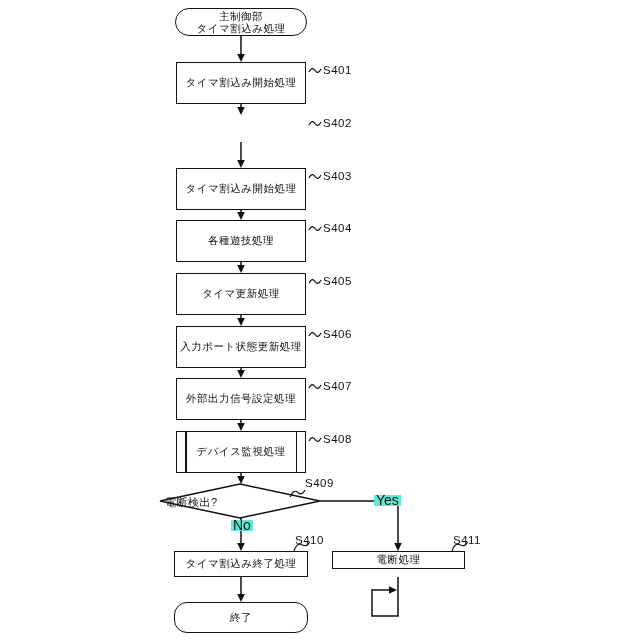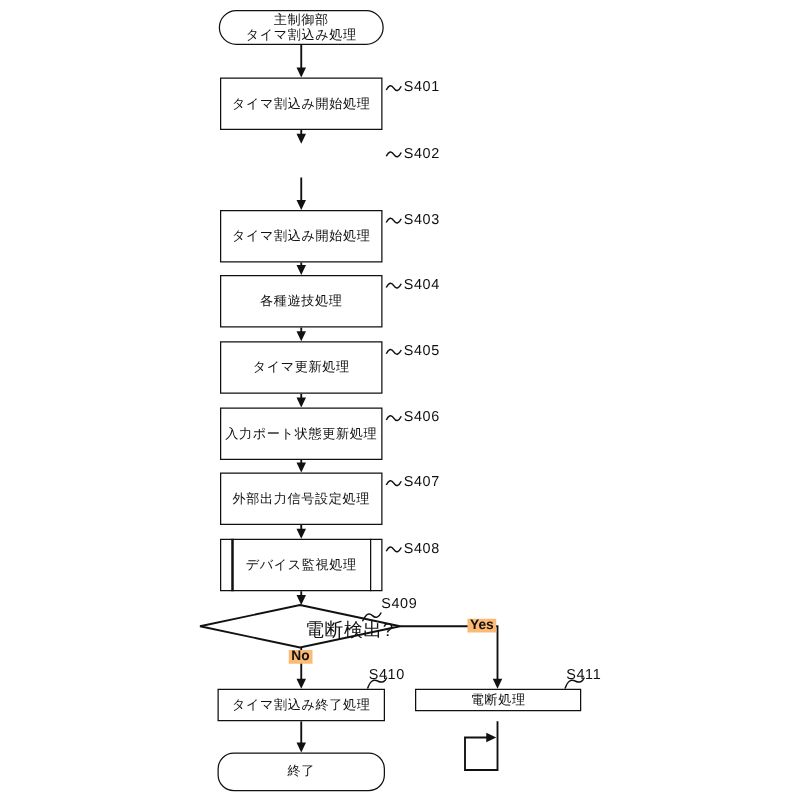--- a/index.html
+++ b/index.html
@@ -13,23 +13,23 @@
     position:absolute;box-sizing:border-box;background:#fff;border:1.5px solid #111;
     display:flex;align-items:center;justify-content:center;text-align:center;
     font-size:10.5px;letter-spacing:.5px;z-index:2;
   }
   .proc{left:176px;width:130px;height:42px;}
   .terminal{border-radius:14px;flex-direction:column;line-height:12.5px;}
   .sub-bar{position:absolute;top:-1px;bottom:-1px;width:1.5px;background:#111;}
   .sub-bar.l{left:8px;}
   .sub-bar.r{right:8px;}
   .slabel{position:absolute;font-size:11.5px;letter-spacing:.5px;z-index:2;line-height:13px;}
-  .branch{position:absolute;font-size:11px;background:#fdba74;padding:0 2px;z-index:3;line-height:11px;font-weight:bold;}
-  .dectext{position:absolute;left:165px;top:495px;width:150px;text-align:right;
-    font-size:15px;letter-spacing:.5px;z-index:2;}
+  .branch{position:absolute;font-size:14px;background:#5eead4;padding:0 2px;z-index:3;line-height:11px;}
+  .dectext{position:absolute;left:165px;top:495px;width:150px;text-align:left;
+    font-size:11px;letter-spacing:.5px;z-index:2;}
 </style>
 </head>
 <body>
 
 <div class="canvas">
 
   <svg width="640" height="640" viewBox="0 0 640 640">
     <g stroke="#111" stroke-width="1.5" fill="none">
       <line x1="241" y1="36" x2="241" y2="55"></line>
       <line x1="241" y1="89" x2="241" y2="108"></line>

